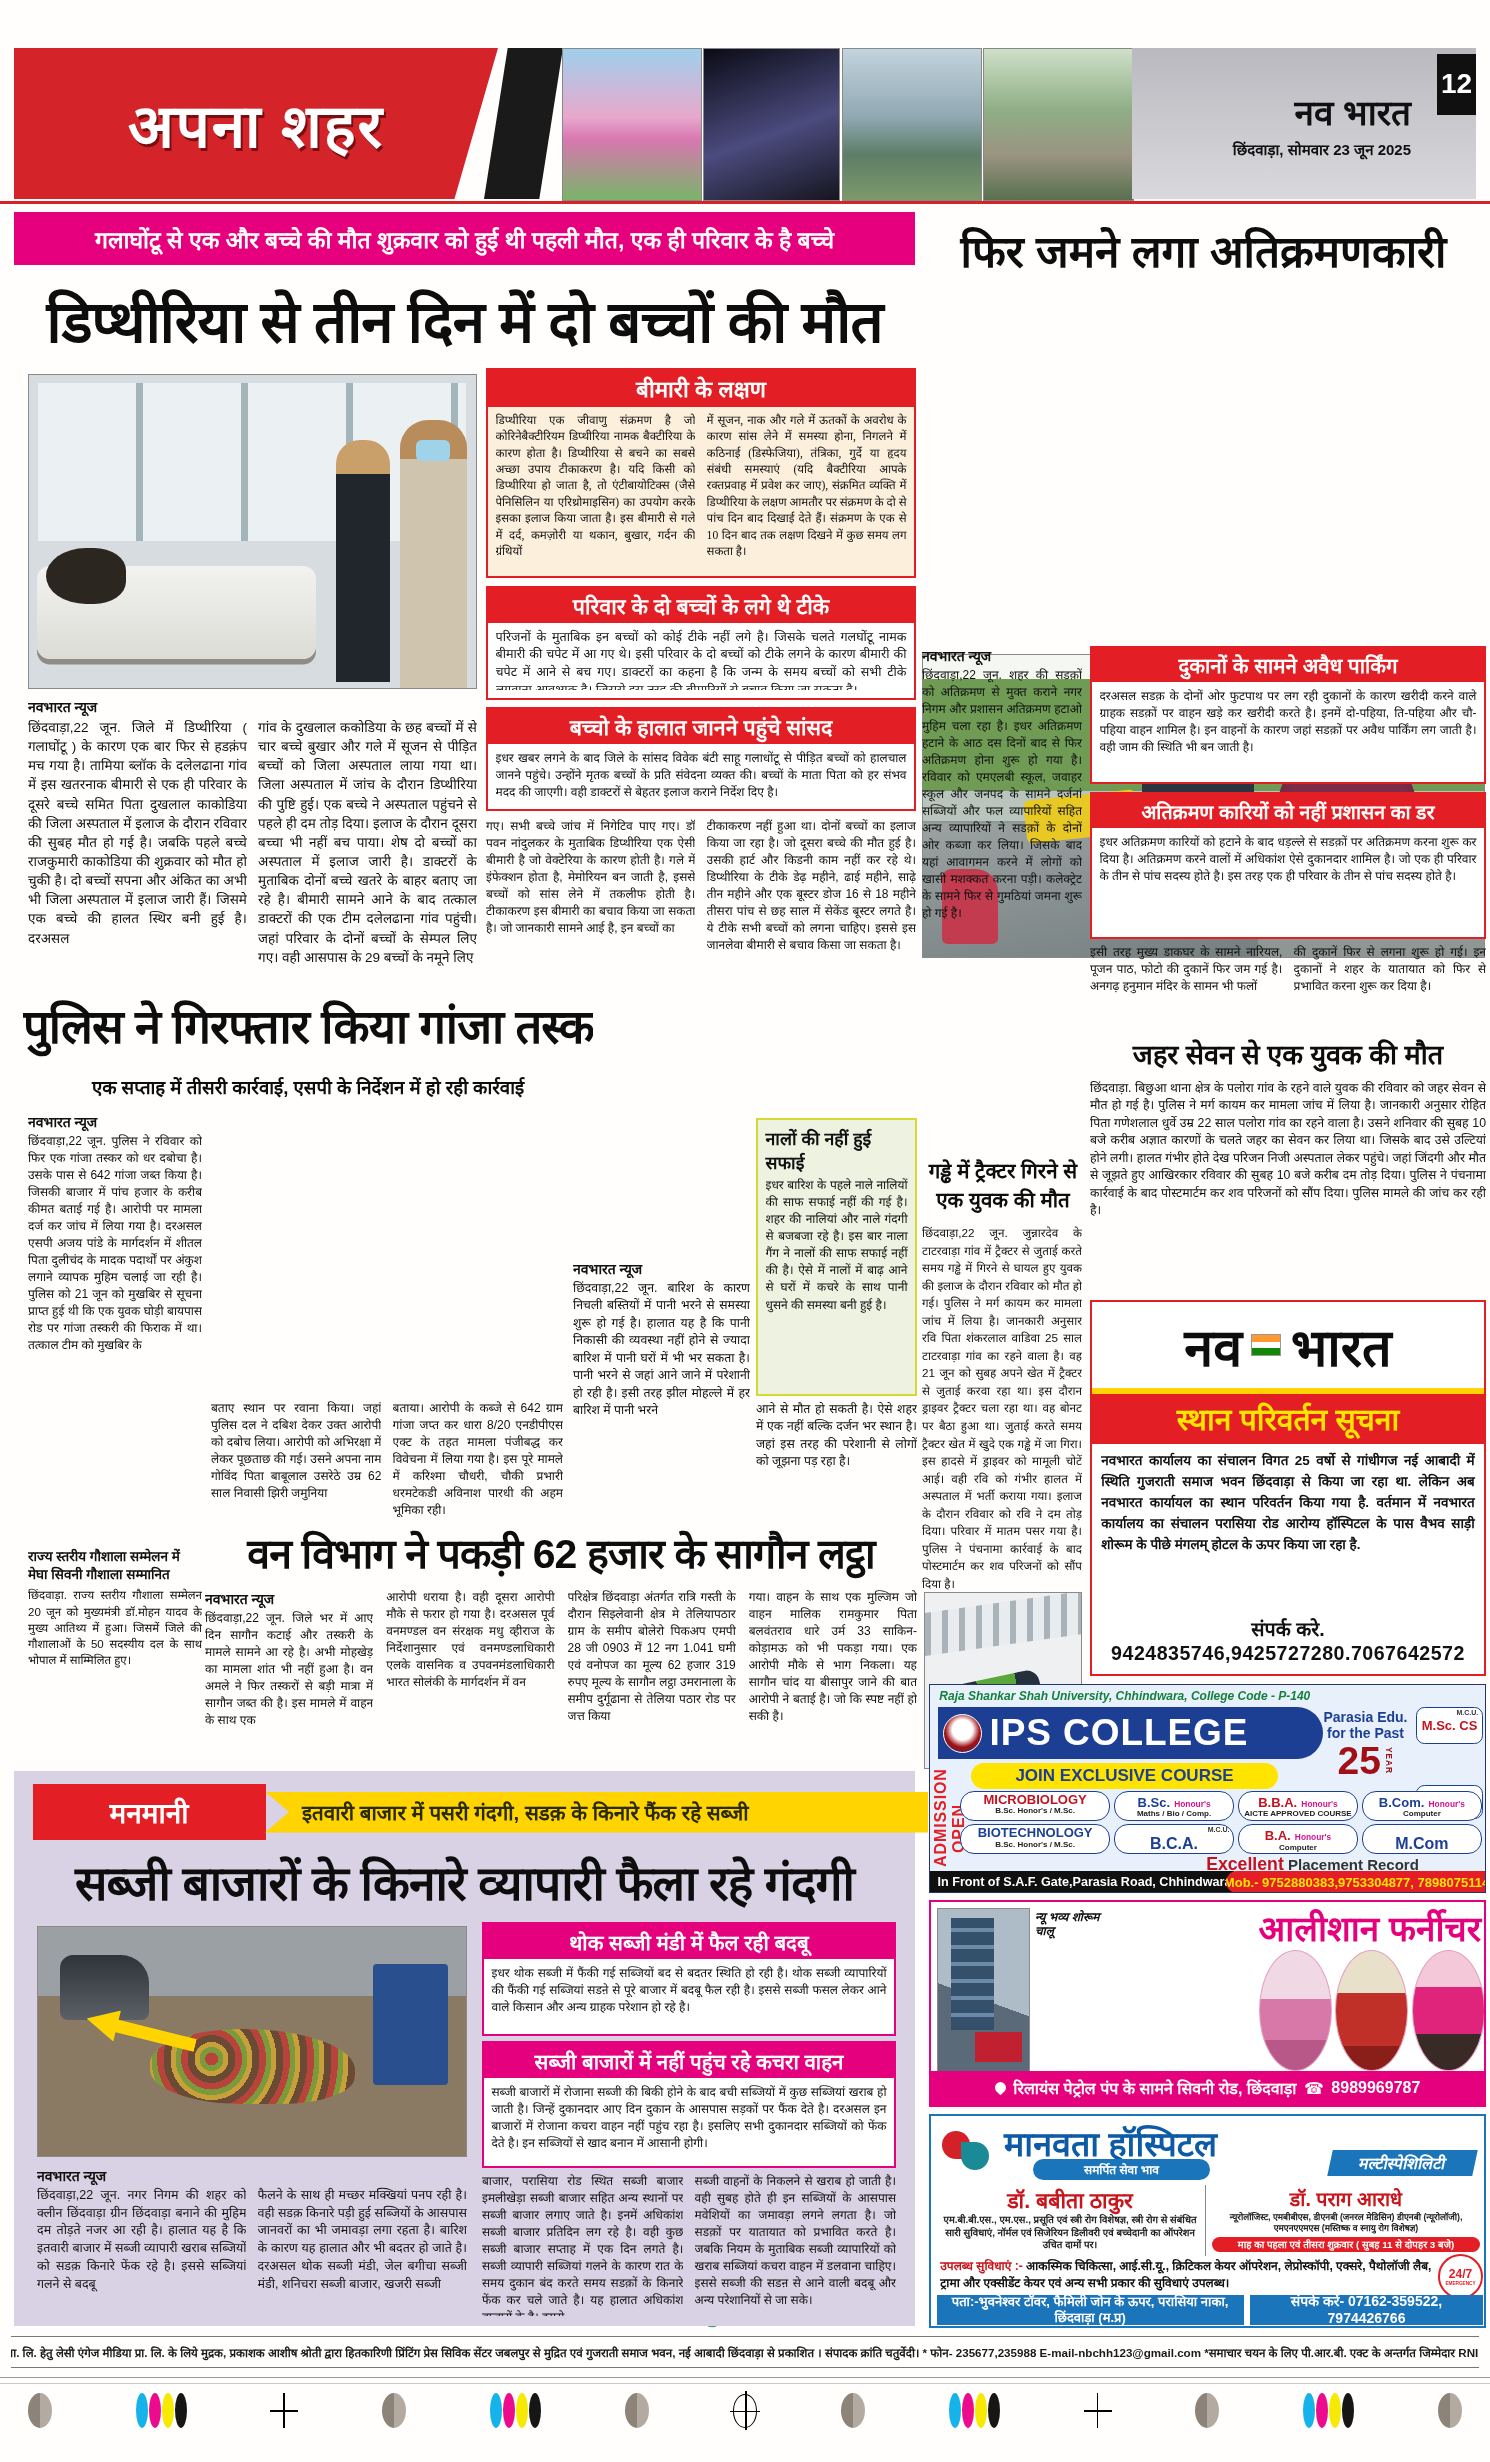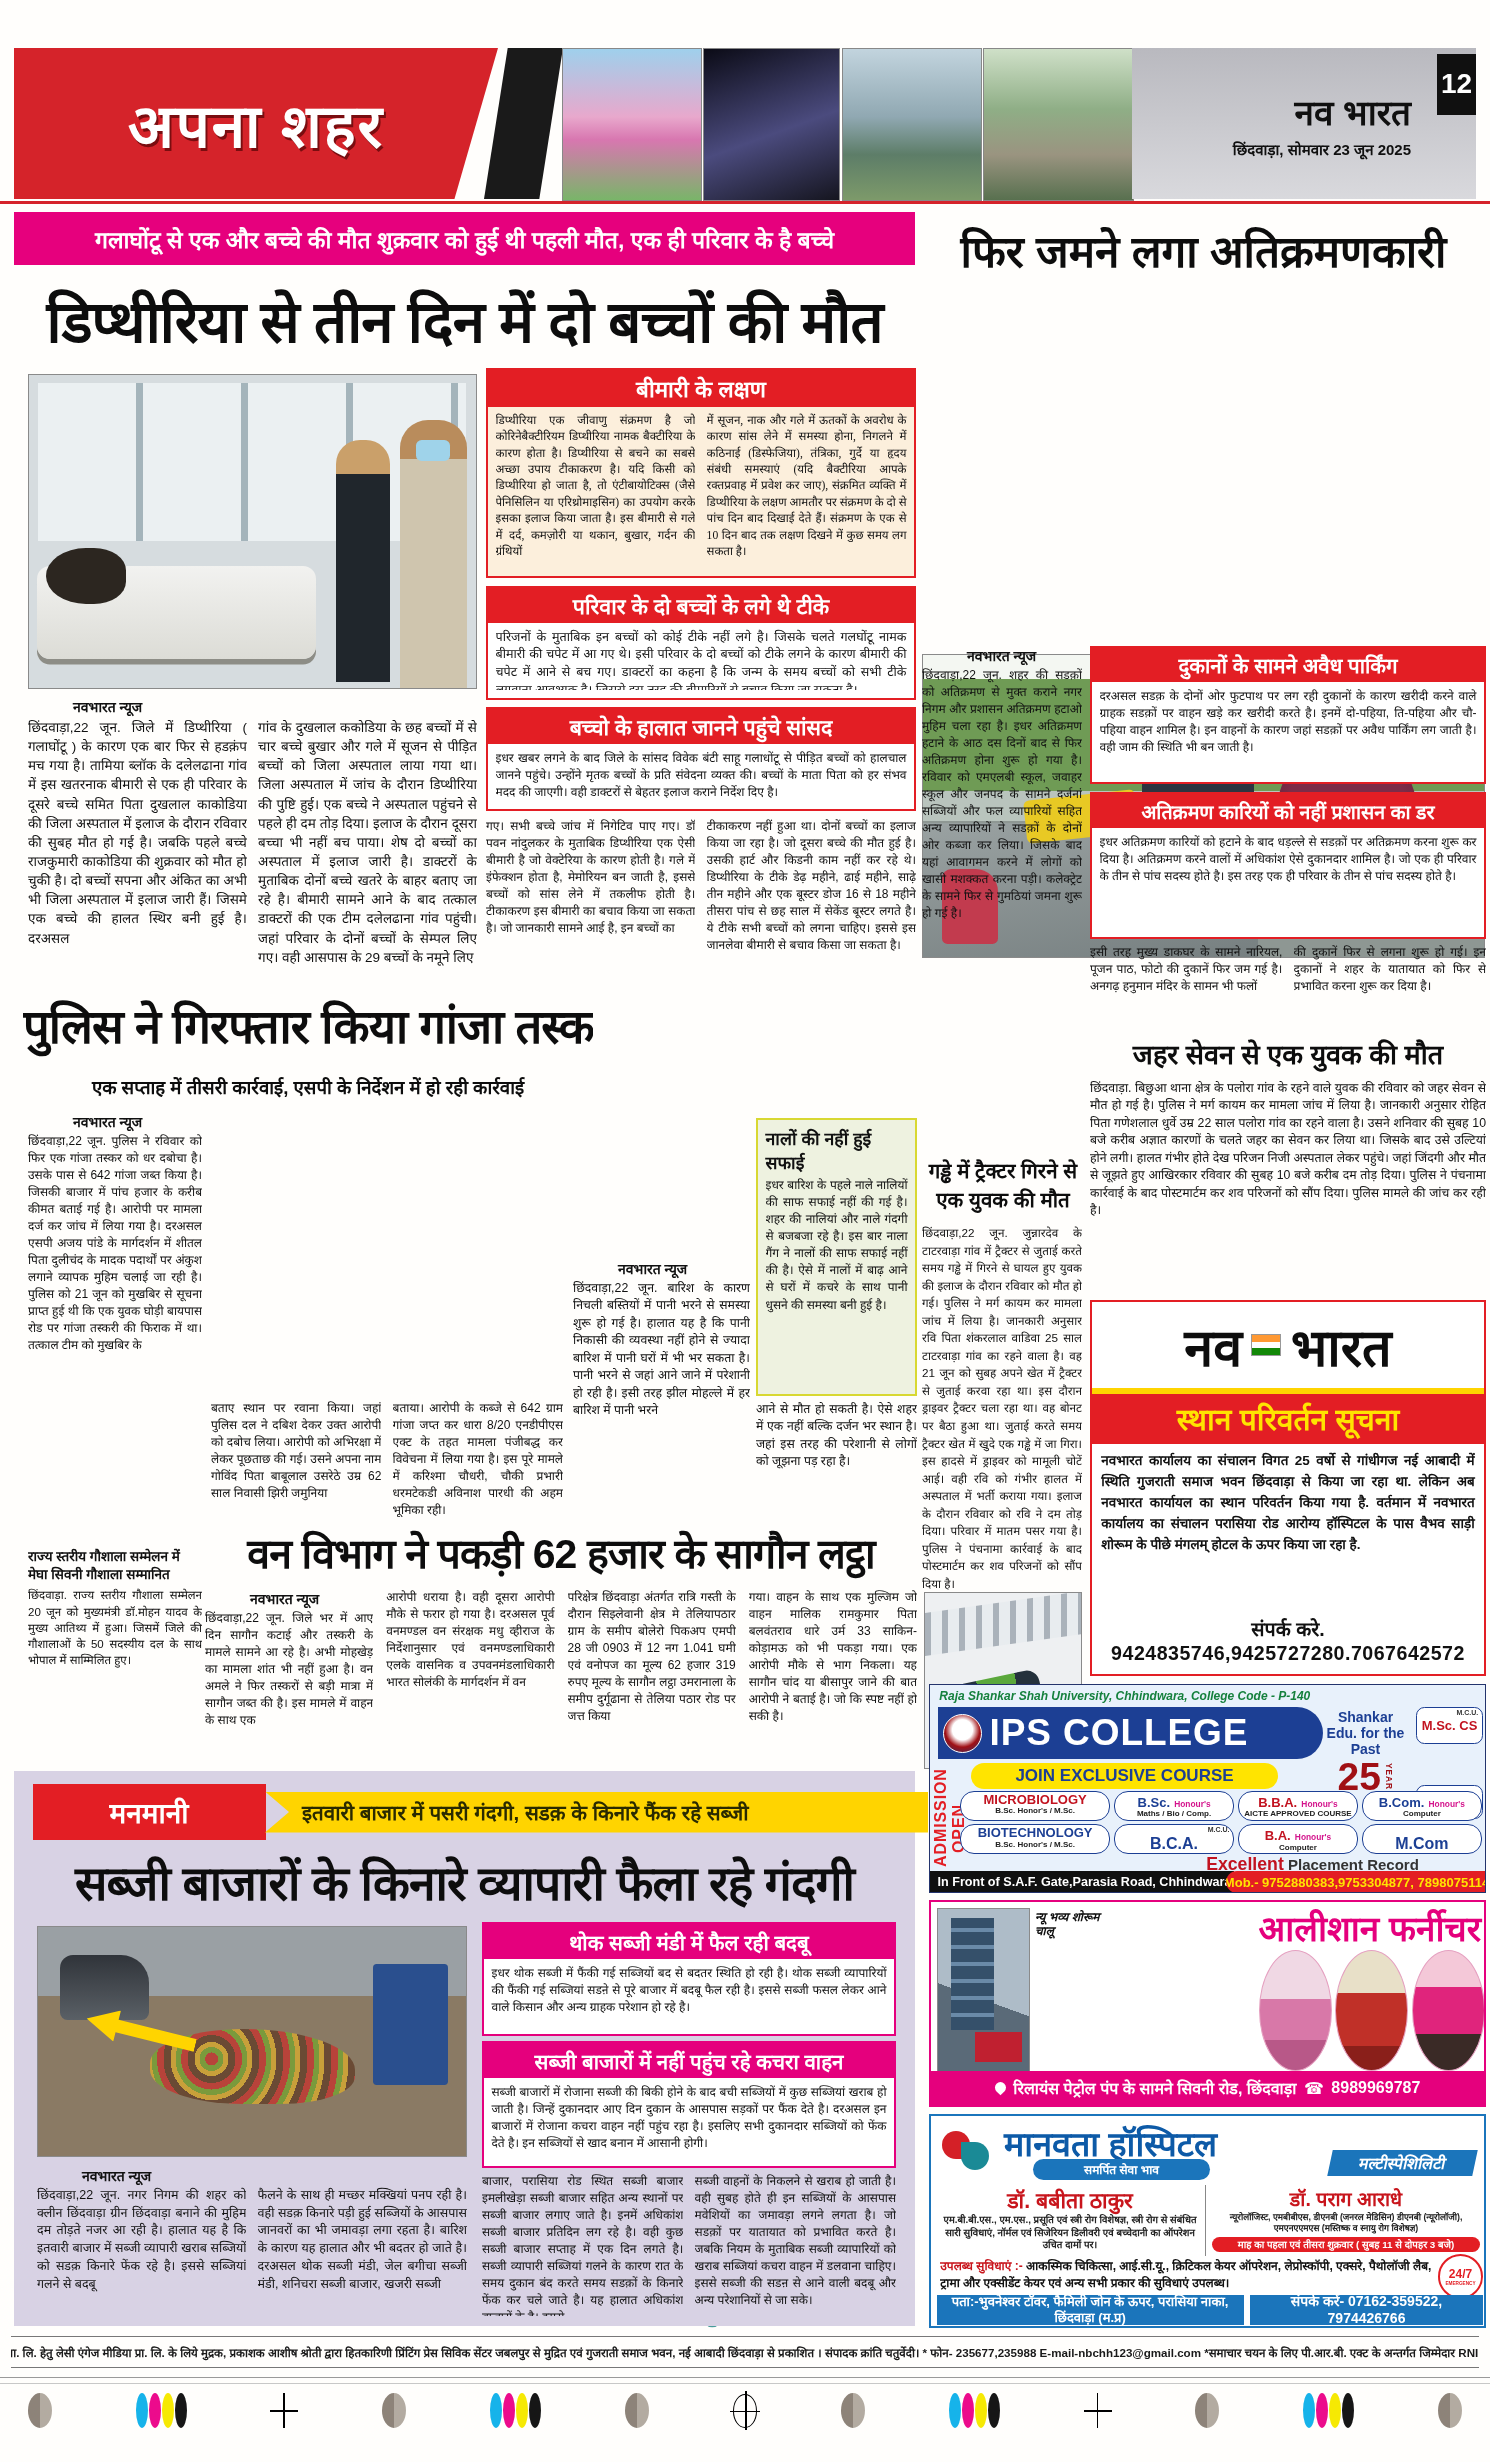--- a/index.html
+++ b/index.html
@@ -18,21 +18,21 @@
   .mast-paper{font-size:35px;font-weight:900;color:#101010;}
   .mast-date{font-size:15px;font-weight:700;color:#101010;margin-top:3.7px;}
   .pagenum{background:#101010;color:#fff;font-size:28px;font-weight:900;display:flex;
            align-items:center;justify-content:center;}
   .red-rule{background:#d5232a;}
   
   .kicker{background:#e6007d;color:#fff;font-size:23px;font-weight:800;display:flex;
           align-items:center;justify-content:center;white-space:nowrap;overflow:hidden;}
   .hl{font-weight:900;color:#0d0d0d;text-align:center;white-space:nowrap;overflow:hidden;}
   .sub{font-weight:800;color:#0d0d0d;text-align:center;white-space:nowrap;overflow:hidden;}
-  .byline{font-size:14px;font-weight:800;margin-bottom:1.9px;margin-left:45px;}
+  .byline{font-size:14px;font-weight:800;margin-bottom:1.9px;}
   .body{font-size:12px;line-height:1.42;text-align:justify;margin:0;overflow:hidden;}
   .cols2{display:flex;gap:11.2px;}
   .cols2>*{flex:1;}
   .colgroup{overflow:hidden;}
   
   .hbox{border:2.3px solid #e31e24;background:#fff;box-sizing:border-box;}
   .hbox .hb-title{background:#e31e24;color:#fff;font-weight:900;text-align:center;
                   display:flex;align-items:center;justify-content:center;}
   .hbox .hb-body{padding:5.6px 7.5px;}
   .serif-i{font-family:"Liberation Serif","DejaVu Serif",serif;}
@@ -352,21 +352,21 @@
   </div>
 
   <div class="abs ips" style="left:929px;top:1684px;width:557px;height:209px;">
     <div class="abs aff" style="left:9.3px;top:3.7px;width:373px;">Raja Shankar Shah University, Chhindwara, College Code - P-140</div>
     <div class="abs banner" style="left:7.5px;top:22.4px;width:380px;height:52px;">
       <span class="emblem"></span>
       <span class="nm">IPS COLLEGE</span>
     </div>
     <div class="abs ypill" style="left:41px;top:78px;width:307px;height:26px;">JOIN EXCLUSIVE COURSE</div>
     <div class="abs serving" style="left:391px;top:24px;width:89px;">
-      <div>Shankar Edu. for the Past</div>
+      <div>Parasia Edu. for the Past</div>
       <div style="display:flex;align-items:center;justify-content:center;gap:2.8px;">
         <span class="y25">25</span>
         <span class="ylab" style="writing-mode:vertical-rl;">YEAR</span>
       </div>
     </div>
     <div class="abs sidebox" style="left:486px;top:22.4px;width:65px;height:35px;">
       <span class="mcu">M.C.U.</span>
       <span class="red" style="font-size:13px;">M.Sc. CS</span>
     </div>
     <div class="abs sidebox" style="left:486px;top:63px;width:65px;height:32px;">

